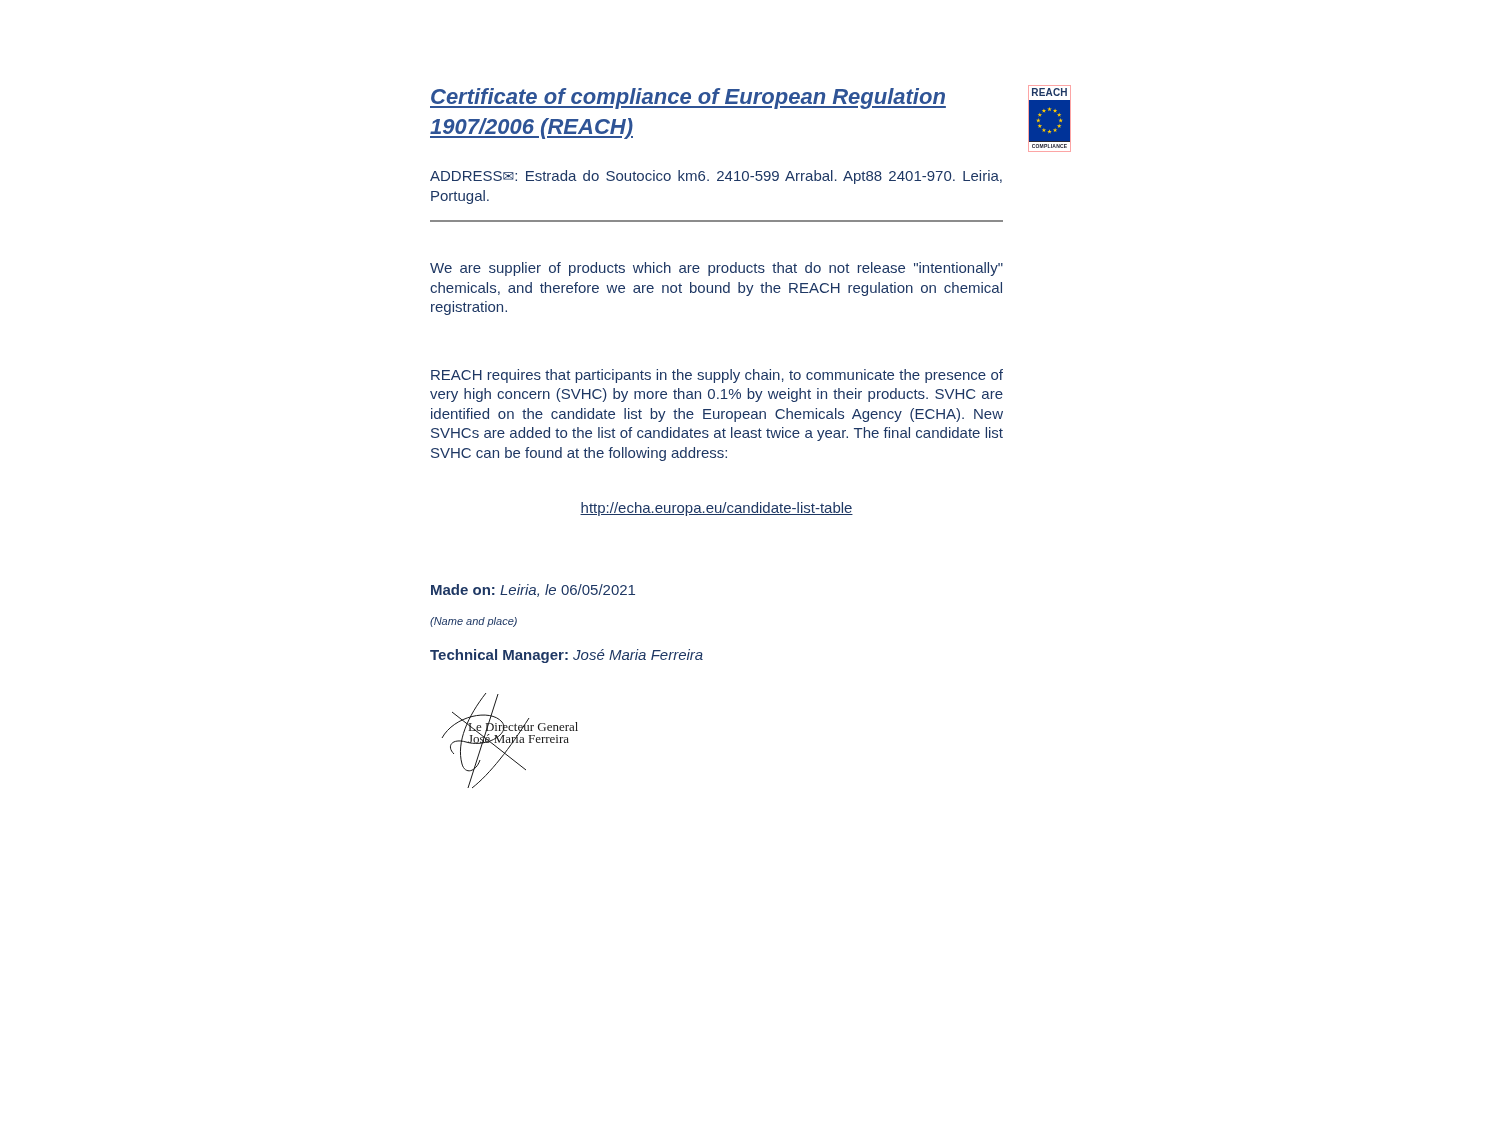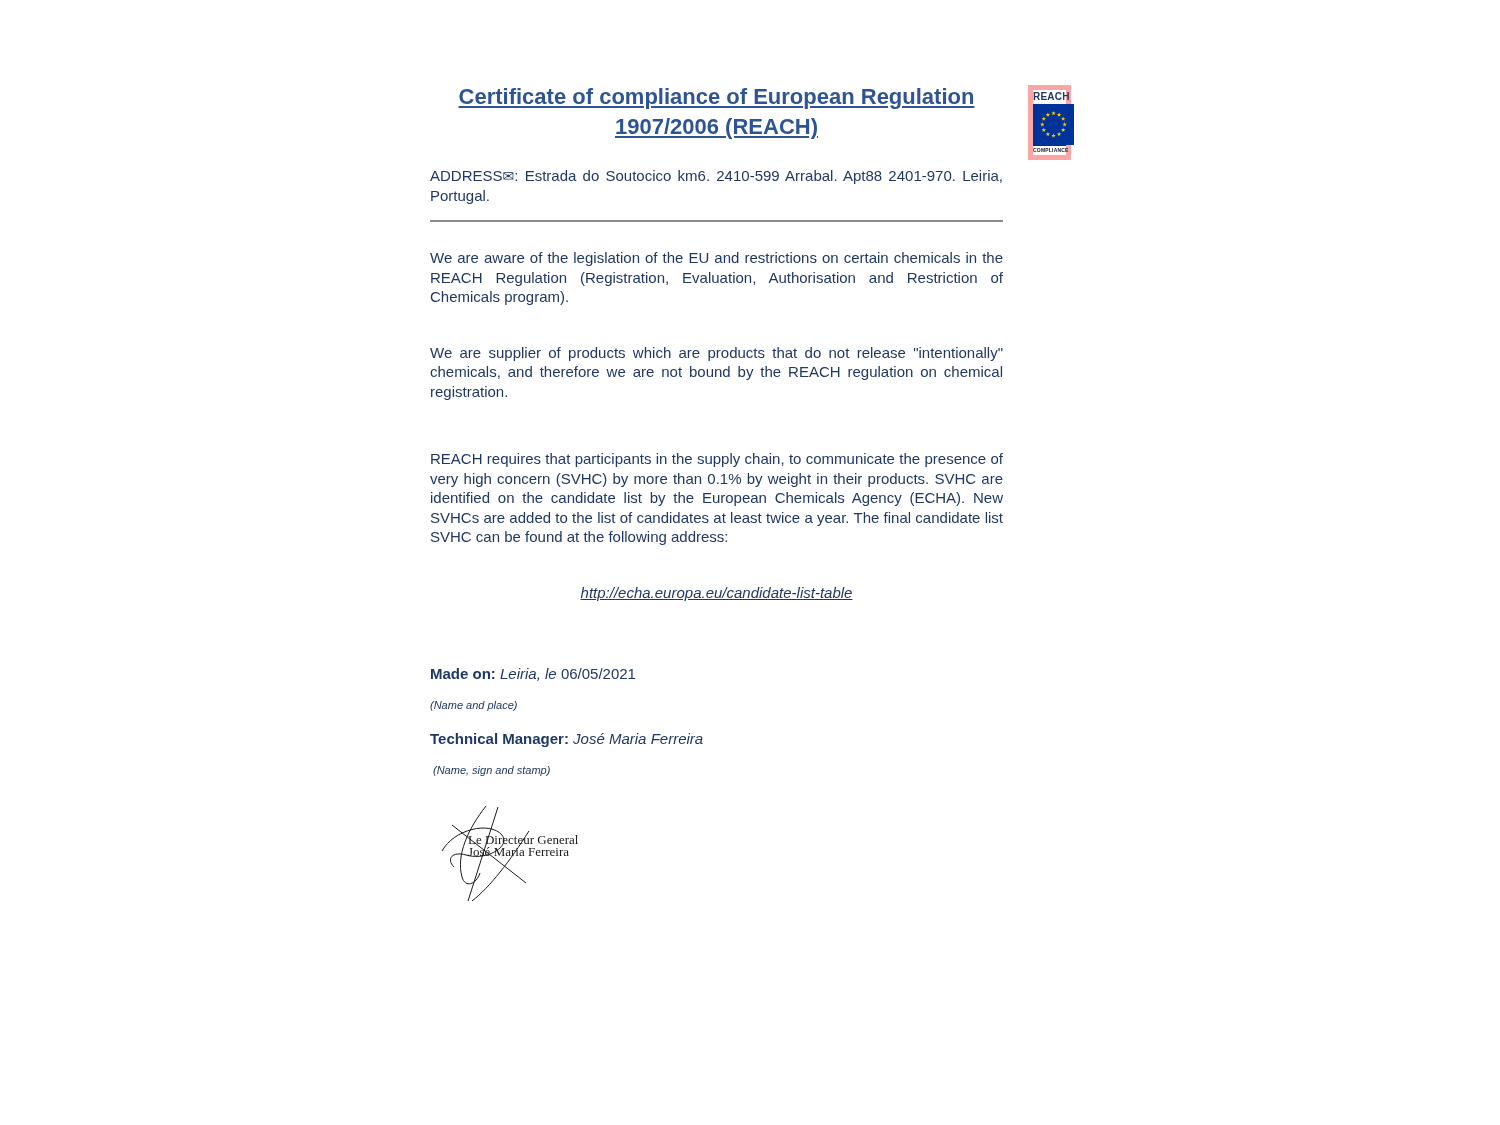--- a/index.html
+++ b/index.html
@@ -14,25 +14,26 @@
   .content {
     position: absolute;
     left: 430px;
     top: 82px;
     width: 573px;
     color: #1F3864;
     font-size: 15px;
   }
   .doc-title {
     margin: 0 0 24px 0;
-    text-align: center;
+    text-align: left;
     color: #2F5496;
     font-size: 22px;
     font-weight: bold;
     line-height: 30px;
+    font-style: italic;
   }
   .doc-title .tline { text-decoration: underline; }
   .supplier p { margin: 0; line-height: 20px; }
   .supplier .justify { text-align: justify; }
   .bold { font-weight: bold; }
   .ul { text-decoration: underline; }
   .icon-glyph { font-size: 14px; }
   .computer-icon { display: inline-block; vertical-align: -1px; margin: 0 1px; }
   hr.rule {
     border: none;
@@ -41,21 +42,21 @@
     margin: 14px 0 0 0;
   }
   .para {
     text-align: justify;
     line-height: 19.5px;
     margin: 0;
   }
   .p1 { margin-top: 26px; }
   .p2 { margin-top: 36px; }
   .p3 { margin-top: 48px; }
-  .link-row { margin-top: 36px; text-align: center; line-height: 19.5px; font-style: italic; }
+  .link-row { margin-top: 36px; text-align: center; line-height: 19.5px; }
   .link-row a { color: #1F3864; text-decoration: underline; }
   .p4 { margin-top: 38px; }
   .articles { margin-top: 35px; line-height: 19.5px; }
   .made-on { margin-top: 62px; line-height: 19px; }
   .note { font-size: 11px; font-style: italic; line-height: 14px; margin: 1px 0 0 0; }
   .tech-manager { margin-top: 17px; line-height: 19px; }
   .tech-note { margin-left: 3px; }
   .italic { font-style: italic; }
   .signature-block {
     position: relative;
@@ -73,21 +74,21 @@
     line-height: 12px;
     color: #1a1a1a;
     white-space: nowrap;
   }
   
   .reach-logo {
     position: absolute;
     left: 1028px;
     top: 85px;
     width: 43px;
-    border: 5px solid #fca5a5;
+    border: 1px solid #fca5a5;
     background: #ffffff;
     text-align: center;
     box-sizing: border-box;
   }
   .reach-logo .logo-top {
     font-size: 10px;
     font-weight: bold;
     color: #1F3864;
     line-height: 14px;
     letter-spacing: 0.2px;
@@ -136,35 +137,33 @@
       <span class="tline">Certificate of compliance of European Regulation</span><br>
       <span class="tline">1907/2006 (REACH)</span>
     </h1>
 
     <div class="supplier">
       <p class="justify"><span>ADDRESS</span><span class="icon-glyph">✉</span><span>: </span><span>Estrada do Soutocico km6. 2410-599 Arrabal. Apt88 2401-970. Leiria, Portugal.</span></p>
     </div>
 
     <hr class="rule">
 
-    <p class="para p1">We are aware of the legislation of the EU and restrictions on certain chemicals in the REACH Regulation (Registration, Evaluation, Authorisation and Restriction of Chemicals program).</p>
 
     <p class="para p2">We are supplier of products which are products that do not release "intentionally" chemicals, and therefore we are not bound by the REACH regulation on chemical registration.</p>
 
     <p class="para p3">REACH requires that participants in the supply chain, to communicate the presence of very high concern (SVHC) by more than 0.1% by weight in their products. SVHC are identified on the candidate list by the European Chemicals Agency (ECHA). New SVHCs are added to the list of candidates at least twice a year. The final candidate list SVHC can be found at the following address:</p>
 
     <p class="link-row"><a href="#">http://echa.europa.eu/candidate-list-table</a></p>
 
 
 
     <p class="made-on"><span class="bold">Made on:</span><span class="italic"> Leiria, le </span><span>06/05/2021</span></p>
     <p class="note">(Name and place)</p>
 
     <p class="tech-manager"><span class="bold">Technical Manager:</span><span class="italic"> José Maria Ferreira</span></p>
-    <p class="note tech-note">(Name, sign and stamp)</p>
 
     <div class="signature-block">
       <svg width="140" height="105" viewBox="0 0 140 105" xmlns="http://www.w3.org/2000/svg">
         <g fill="none" stroke="#1a1a1a" stroke-width="1">
           <path d="M52,3 C34,26 22,52 28,74 C31,85 42,82 46,70"></path>
           <path d="M8,48 C20,26 56,18 68,32 C77,44 52,58 32,52 C18,48 12,56 20,64"></path>
           <path d="M64,4 L34,98"></path>
           <path d="M18,22 L92,80"></path>
           <path d="M95,28 C76,58 56,84 38,98"></path>
         </g>

